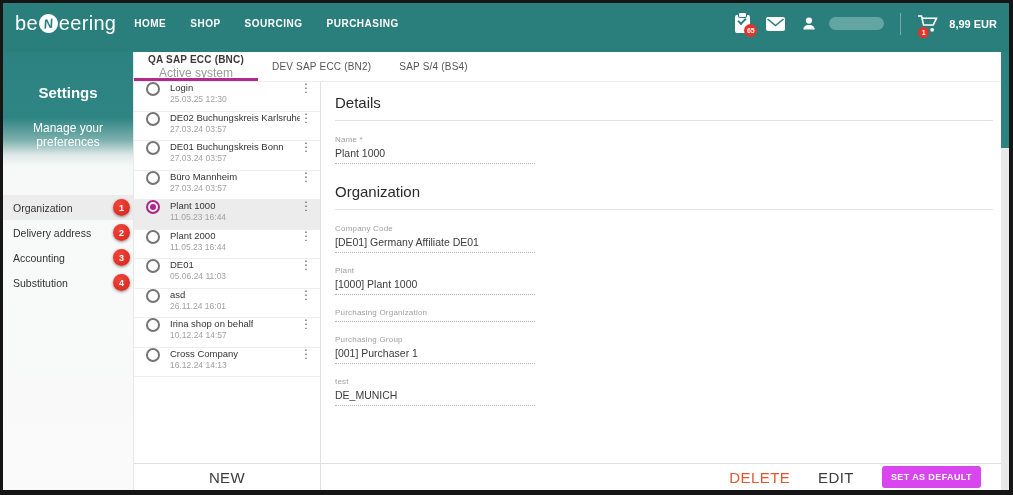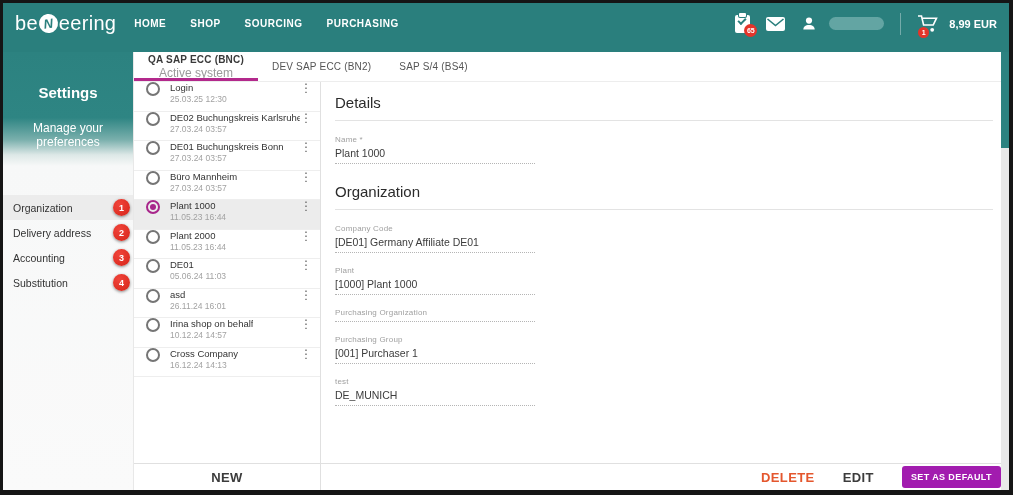--- a/index.html
+++ b/index.html
@@ -69,24 +69,24 @@
   .details { flex:1; padding:12px 8px 0 14px; overflow:hidden; }
   .dheading { font-size:15px; color:#2b2b2b; padding-bottom:9px; border-bottom:1px solid #e3e3e3; margin-bottom:14px; }
   .dheading.org { margin-top:19px; }
   .field { width:200px; margin-bottom:13px; border-bottom:1px dotted #b5b5b5; padding-bottom:4px; }
   .flabel { font-size:8px; color:#a0a0a0; letter-spacing:.2px; }
   .fvalue { font-size:10.5px; color:#3c3c3c; margin-top:3px; }
 
   
   .bottombar { flex:none; height:27px; border-top:1px solid #e0e0e0; display:flex; }
   .bb-left { width:187px; flex:none; border-right:1px solid #e0e0e0; display:flex; align-items:center; justify-content:center; }
-  .bb-right { flex:1; display:flex; align-items:center; justify-content:flex-end; gap:28px; padding-right:0; }
-  .btn-text { font-size:13px; font-weight:bold; letter-spacing:.4px; color:#3c3c3c; background:none; border:none; cursor:pointer; font-family:inherit; }
+  .bb-right { flex:1; display:flex; align-items:center; justify-content:flex-end; gap:28px; padding-right:20px; }
+  .btn-text { font-size:15px; font-weight:normal; letter-spacing:.4px; color:#3c3c3c; background:none; border:none; cursor:pointer; font-family:inherit; }
   .btn-text.danger { color:#e4572e; }
-  .btn-primary { font-size:9px; font-weight:bold; letter-spacing:.4px; color:#fff; background:#a21caf; border:none; border-radius:3px; padding:6px 9px; cursor:pointer; font-family:inherit; }
+  .btn-primary { font-size:9px; font-weight:bold; letter-spacing:.4px; color:#fff; background:#d946ef; border:none; border-radius:3px; padding:6px 9px; cursor:pointer; font-family:inherit; }
 
   
   .scrollbar { width:8px; flex:none; background:#e9e9e9; }
   .scroll-thumb { width:100%; height:96px; background:#2c8280; }
 </style>
 </head>
 <body>
 
 <div class="frame">
 

